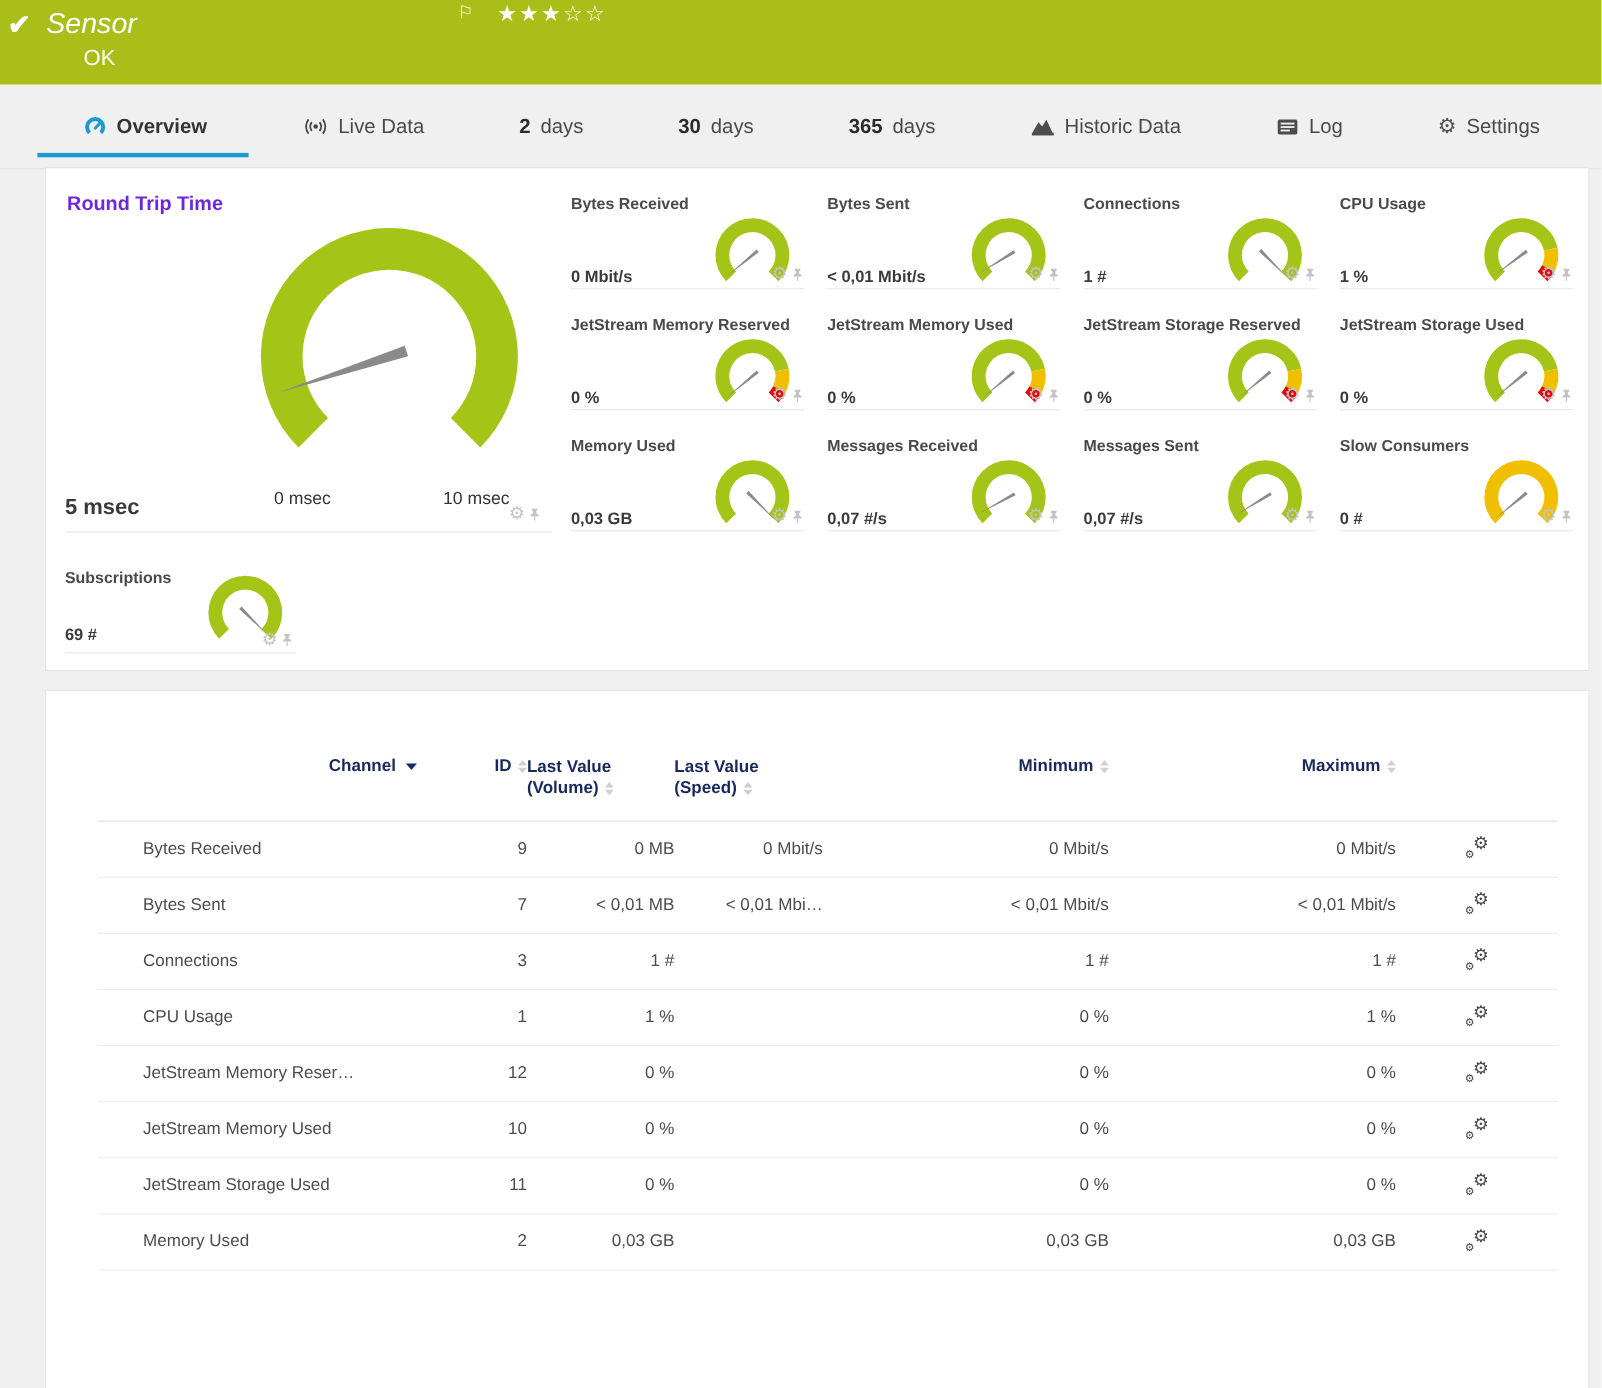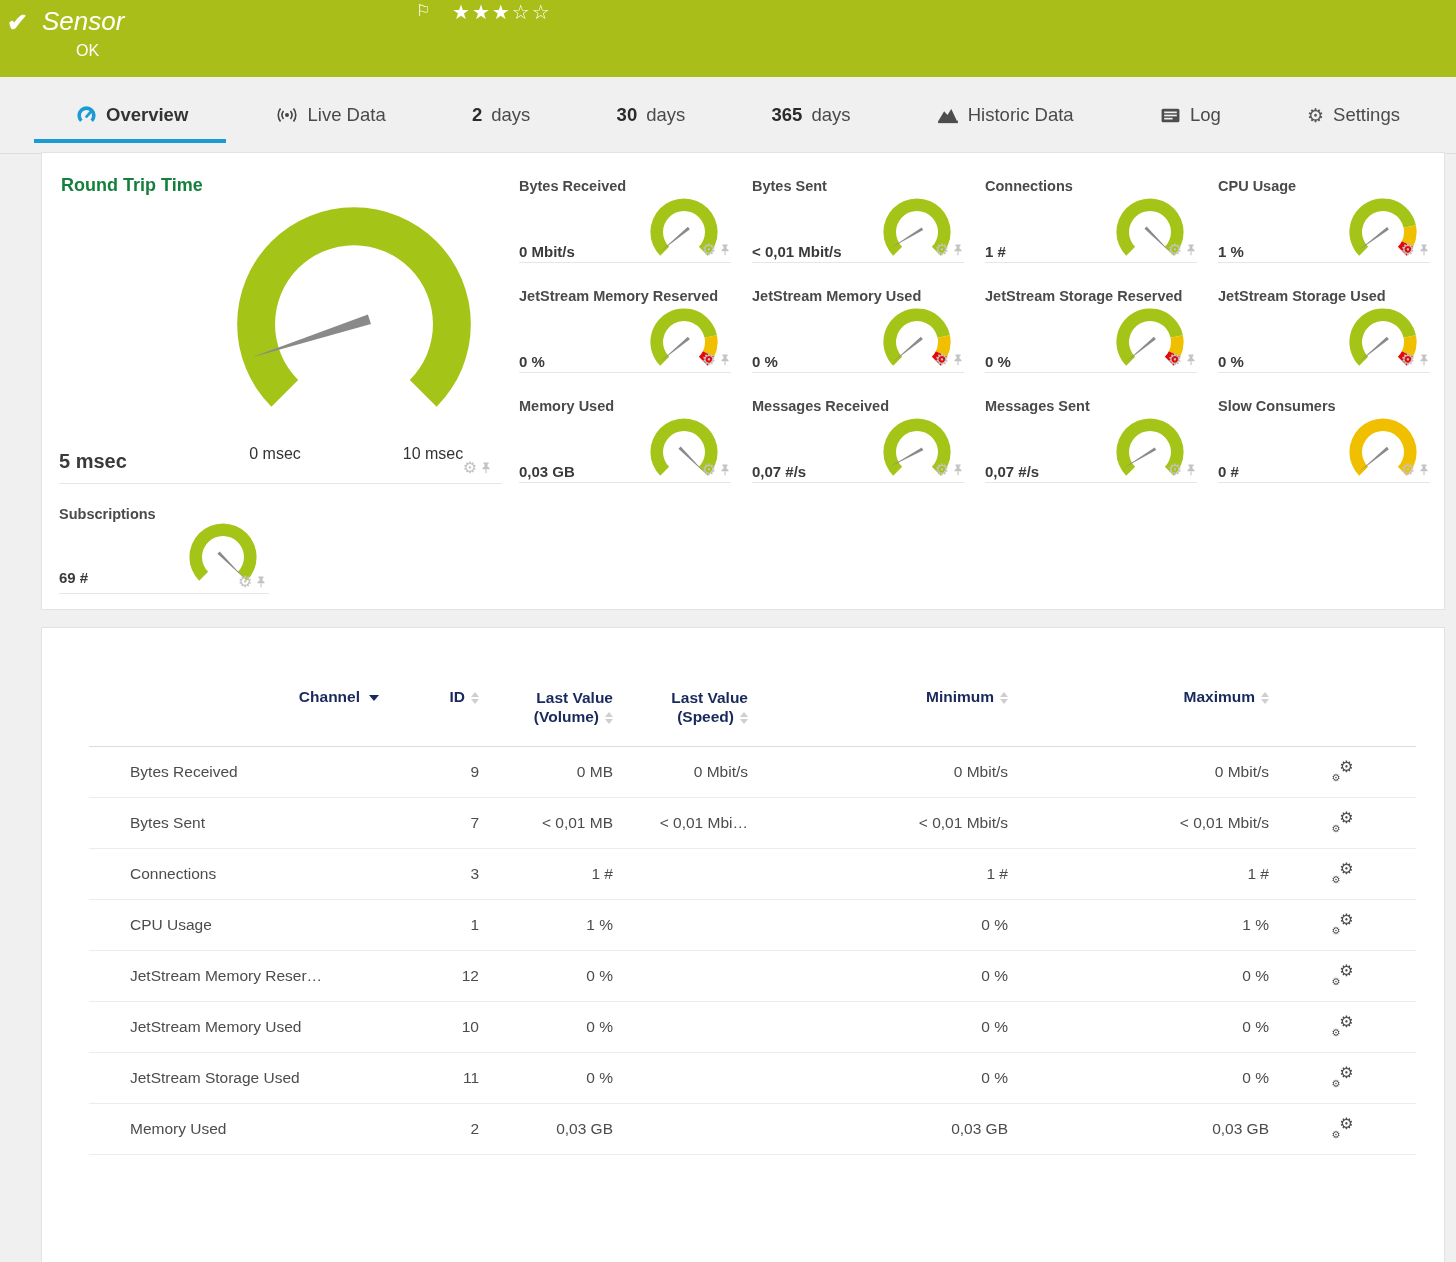--- a/index.html
+++ b/index.html
@@ -7,46 +7,46 @@
     width:1456px;height:1262px;position:relative;overflow:hidden;
     background:#f0f0f0;font-family:"Liberation Sans",sans-serif;color:#444;
   }
   
   .topbar{position:absolute;top:0;left:0;width:100%;height:77px;background:#a9be18;color:#fff;}
   .topbar .check{position:absolute;left:7px;top:8px;font-size:25px;font-weight:bold;}
   .topbar .kind{position:absolute;left:42px;top:6px;font-size:26px;font-style:italic;font-weight:500;}
   .topbar .title{position:absolute;left:130px;top:5px;font-size:27px;font-weight:bold;letter-spacing:.2px;}
   .topbar .flag{position:absolute;left:416px;top:1px;font-size:16px;}
   .topbar .stars{position:absolute;left:452px;top:0px;font-size:20px;letter-spacing:2px;}
-  .topbar .ok{position:absolute;left:76px;top:42px;font-size:16px;}
+  .topbar .ok{position:absolute;left:76px;top:42px;font-size:20px;}
   
   .tabs{position:absolute;top:77px;left:0;width:100%;height:77px;box-sizing:border-box;
         border-bottom:1px solid #dedede;display:flex;align-items:center;justify-content:space-between;
         padding:0 56px 0 76px;background:#f0f0f0;}
   .tab{display:flex;align-items:center;gap:9px;font-size:18.5px;color:#4a4a4a;position:relative;white-space:nowrap;cursor:pointer;}
   .tab .num{font-weight:bold;color:#2b2b2b;}
   .tab.active{color:#333;font-weight:bold;}
   .tab.active::after{content:"";position:absolute;left:-42px;right:-38px;bottom:-17px;height:4px;background:#1b9bd4;}
   .tab .gear-glyph{font-size:19px;color:#555;font-style:normal;}
   
   .panel{position:absolute;left:41px;width:1404px;background:#fff;border:1px solid #e2e2e2;box-sizing:border-box;}
   #gauges-panel{top:152px;height:458px;display:flex;}
   #table-panel{top:627px;height:680px;padding:52px 30px 0 47px;}
   
   .left-col{width:470px;position:relative;flex:0 0 auto;}
-  .rtt-title{position:absolute;left:19px;top:22px;font-size:18px;font-weight:bold;color:#15803d;}
+  .rtt-title{position:absolute;left:19px;top:22px;font-size:18px;font-weight:bold;color:#6d28d9;}
   .rtt-svg{position:absolute;left:182px;top:50px;}
   .rtt-scale{position:absolute;top:292px;font-size:16px;color:#333;text-align:center;}
   .rtt-min{left:197px;width:72px;}
   .rtt-max{left:354px;width:74px;}
   .rtt-value{position:absolute;left:17px;top:297px;font-size:20px;font-weight:bold;color:#3a3a3a;}
   .rtt-icons{position:absolute;right:20px;top:308px;}
   .rtt-divider{position:absolute;left:17px;right:10px;top:330px;height:1px;background:#e6e6e6;}
   
-  .sub-title{position:absolute;left:17px;top:353px;font-size:14.5px;font-weight:bold;color:#4a4a4a;}
+  .sub-title{position:absolute;left:17px;top:365px;font-size:14.5px;font-weight:bold;color:#4a4a4a;}
   .sub-svg{position:absolute;left:146px;top:369px;}
   .sub-value{position:absolute;left:17px;top:416px;font-size:15px;font-weight:bold;color:#3a3a3a;text-align:right;}
   .sub-icons{position:absolute;left:196px;top:422px;}
   .sub-divider{position:absolute;left:17px;width:210px;top:440px;height:1px;background:#e6e6e6;}
   
   .ggrid{flex:1;display:grid;grid-template-columns:repeat(4,1fr);grid-auto-rows:110px;}
   .gcell{position:relative;}
   .gtitle{position:absolute;left:7px;top:25px;font-size:14.5px;font-weight:bold;color:#4a4a4a;white-space:nowrap;}
   .gsvg{position:absolute;right:26px;top:44px;}
   .gvalue{position:absolute;left:7px;top:90px;font-size:15px;font-weight:bold;color:#3a3a3a;white-space:nowrap;}
@@ -56,21 +56,21 @@
   .mini-icons{display:inline-flex;align-items:flex-end;gap:3px;cursor:pointer;}
   .mini-gear{font-size:16px;line-height:14px;color:#c3c3c3;font-style:normal;}
   
   table{width:100%;border-collapse:collapse;table-layout:fixed;}
   col.c-channel{width:290px;} col.c-id{width:100px;} col.c-vol{width:134px;}
   col.c-speed{width:135px;} col.c-min{width:260px;} col.c-max{width:261px;} col.c-act{width:147px;}
   thead th{vertical-align:top;padding:8px 0 20px 0;color:#19295c;font-size:15.5px;font-weight:bold;
            border-bottom:1px solid #dcdcdc;}
   th.h-left{text-align:right;padding-left:41px;}
   th.h-right{text-align:right;}
-  .hline{display:block;text-align:right;line-height:19px;}
+  .hline{display:block;text-align:left;line-height:19px;}
   .sort{display:inline-flex;flex-direction:column;gap:2px;margin-left:6px;vertical-align:middle;cursor:pointer;}
   .sort i{display:block;width:0;height:0;border-left:4.5px solid transparent;border-right:4.5px solid transparent;}
   .sort .up{border-bottom:5px solid #cfcfcf;}
   .sort .dn{border-top:5px solid #cfcfcf;}
   .caret-down{display:inline-block;width:0;height:0;border-left:5.5px solid transparent;border-right:5.5px solid transparent;
               border-top:6.5px solid #19295c;margin-left:9px;vertical-align:middle;cursor:pointer;}
   tbody td{height:50px;border-bottom:1px solid #ececec;font-size:15.5px;color:#4c4c4c;padding:0;}
   td.t-left{text-align:left;padding-left:41px;white-space:nowrap;overflow:hidden;}
   td.t-right{text-align:right;white-space:nowrap;}
   td.t-act{text-align:center;}

